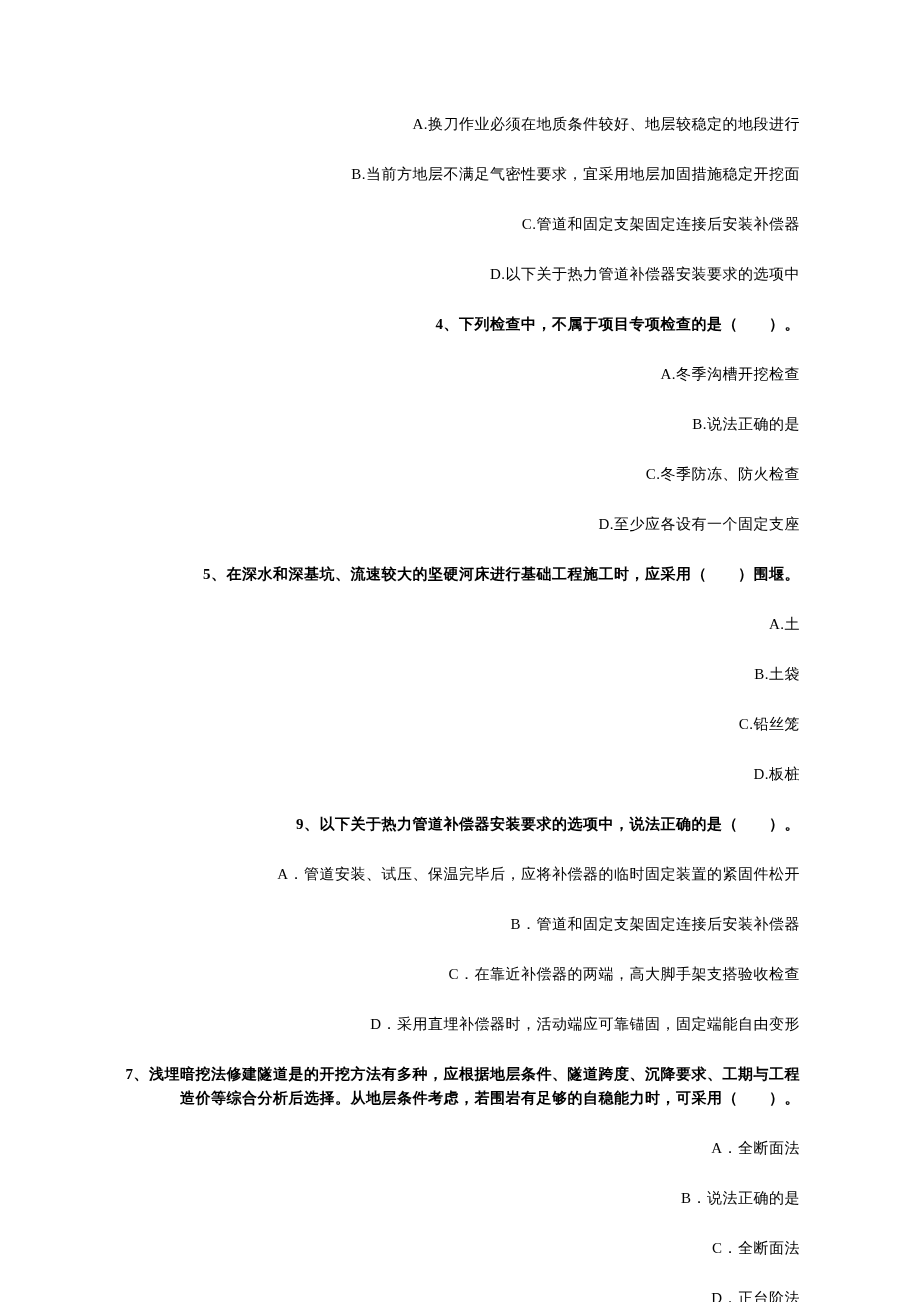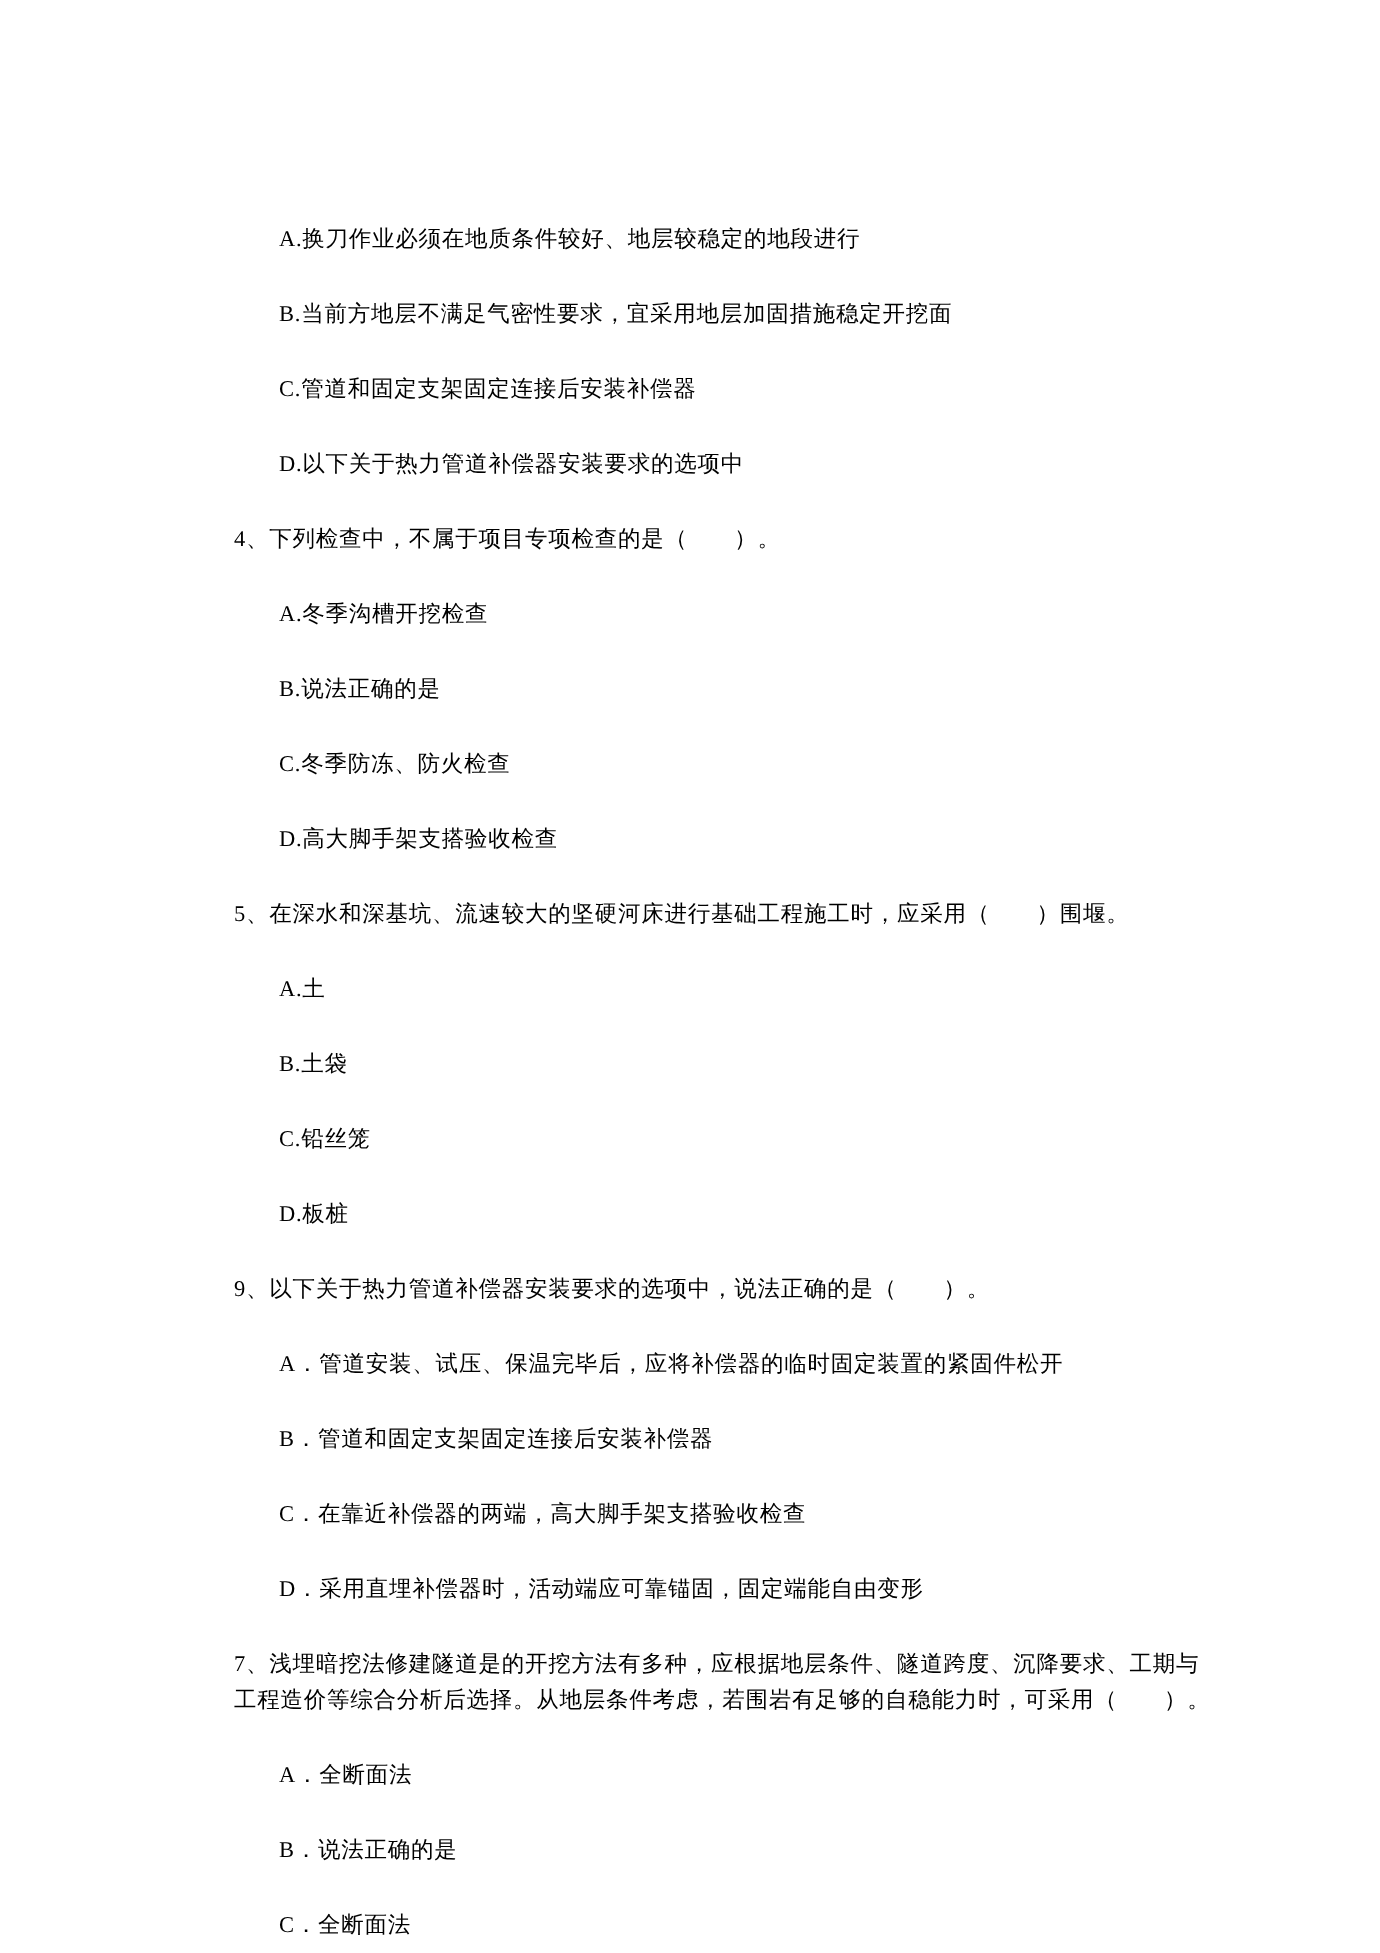--- a/index.html
+++ b/index.html
@@ -1,51 +1,53 @@
 <!DOCTYPE html>
 <html><head>
   <meta charset="utf-8">
   <style>
     * {
-      margin: 12px;
+      margin: 0;
       padding: 0;
       box-sizing: border-box;
+      text-align: right;
     }
     body {
       font-family: "SimSun", "宋体", serif;
       font-size: 15px;
       line-height: 1.6;
       color: #000;
       background: #fff;
       width: 920px;
       padding: 112px 120px 40px 120px;
     }
     .option {
       margin-left: 42px;
       margin-bottom: 26px;
       letter-spacing: 0.5px;
     }
     .question {
       margin-bottom: 26px;
       letter-spacing: 0.5px;
+      font-weight: bold;
     }
   </style>
 </head>
 <body>
 
 <div class="option">A.换刀作业必须在地质条件较好、地层较稳定的地段进行</div>
 <div class="option">B.当前方地层不满足气密性要求，宜采用地层加固措施稳定开挖面</div>
 <div class="option">C.管道和固定支架固定连接后安装补偿器</div>
 <div class="option">D.以下关于热力管道补偿器安装要求的选项中</div>
 
 <div class="question">4、下列检查中，不属于项目专项检查的是（　　）。</div>
 <div class="option">A.冬季沟槽开挖检查</div>
 <div class="option">B.说法正确的是</div>
 <div class="option">C.冬季防冻、防火检查</div>
-<div class="option">D.高大脚手架支搭验收检查</div>
+<div class="option">D.至少应各设有一个固定支座</div>
 
 <div class="question">5、在深水和深基坑、流速较大的坚硬河床进行基础工程施工时，应采用（　　）围堰。</div>
 <div class="option">A.土</div>
 <div class="option">B.土袋</div>
 <div class="option">C.铅丝笼</div>
 <div class="option">D.板桩</div>
 
 <div class="question">9、以下关于热力管道补偿器安装要求的选项中，说法正确的是（　　）。</div>
 <div class="option">A．管道安装、试压、保温完毕后，应将补偿器的临时固定装置的紧固件松开</div>
 <div class="option">B．管道和固定支架固定连接后安装补偿器</div>

